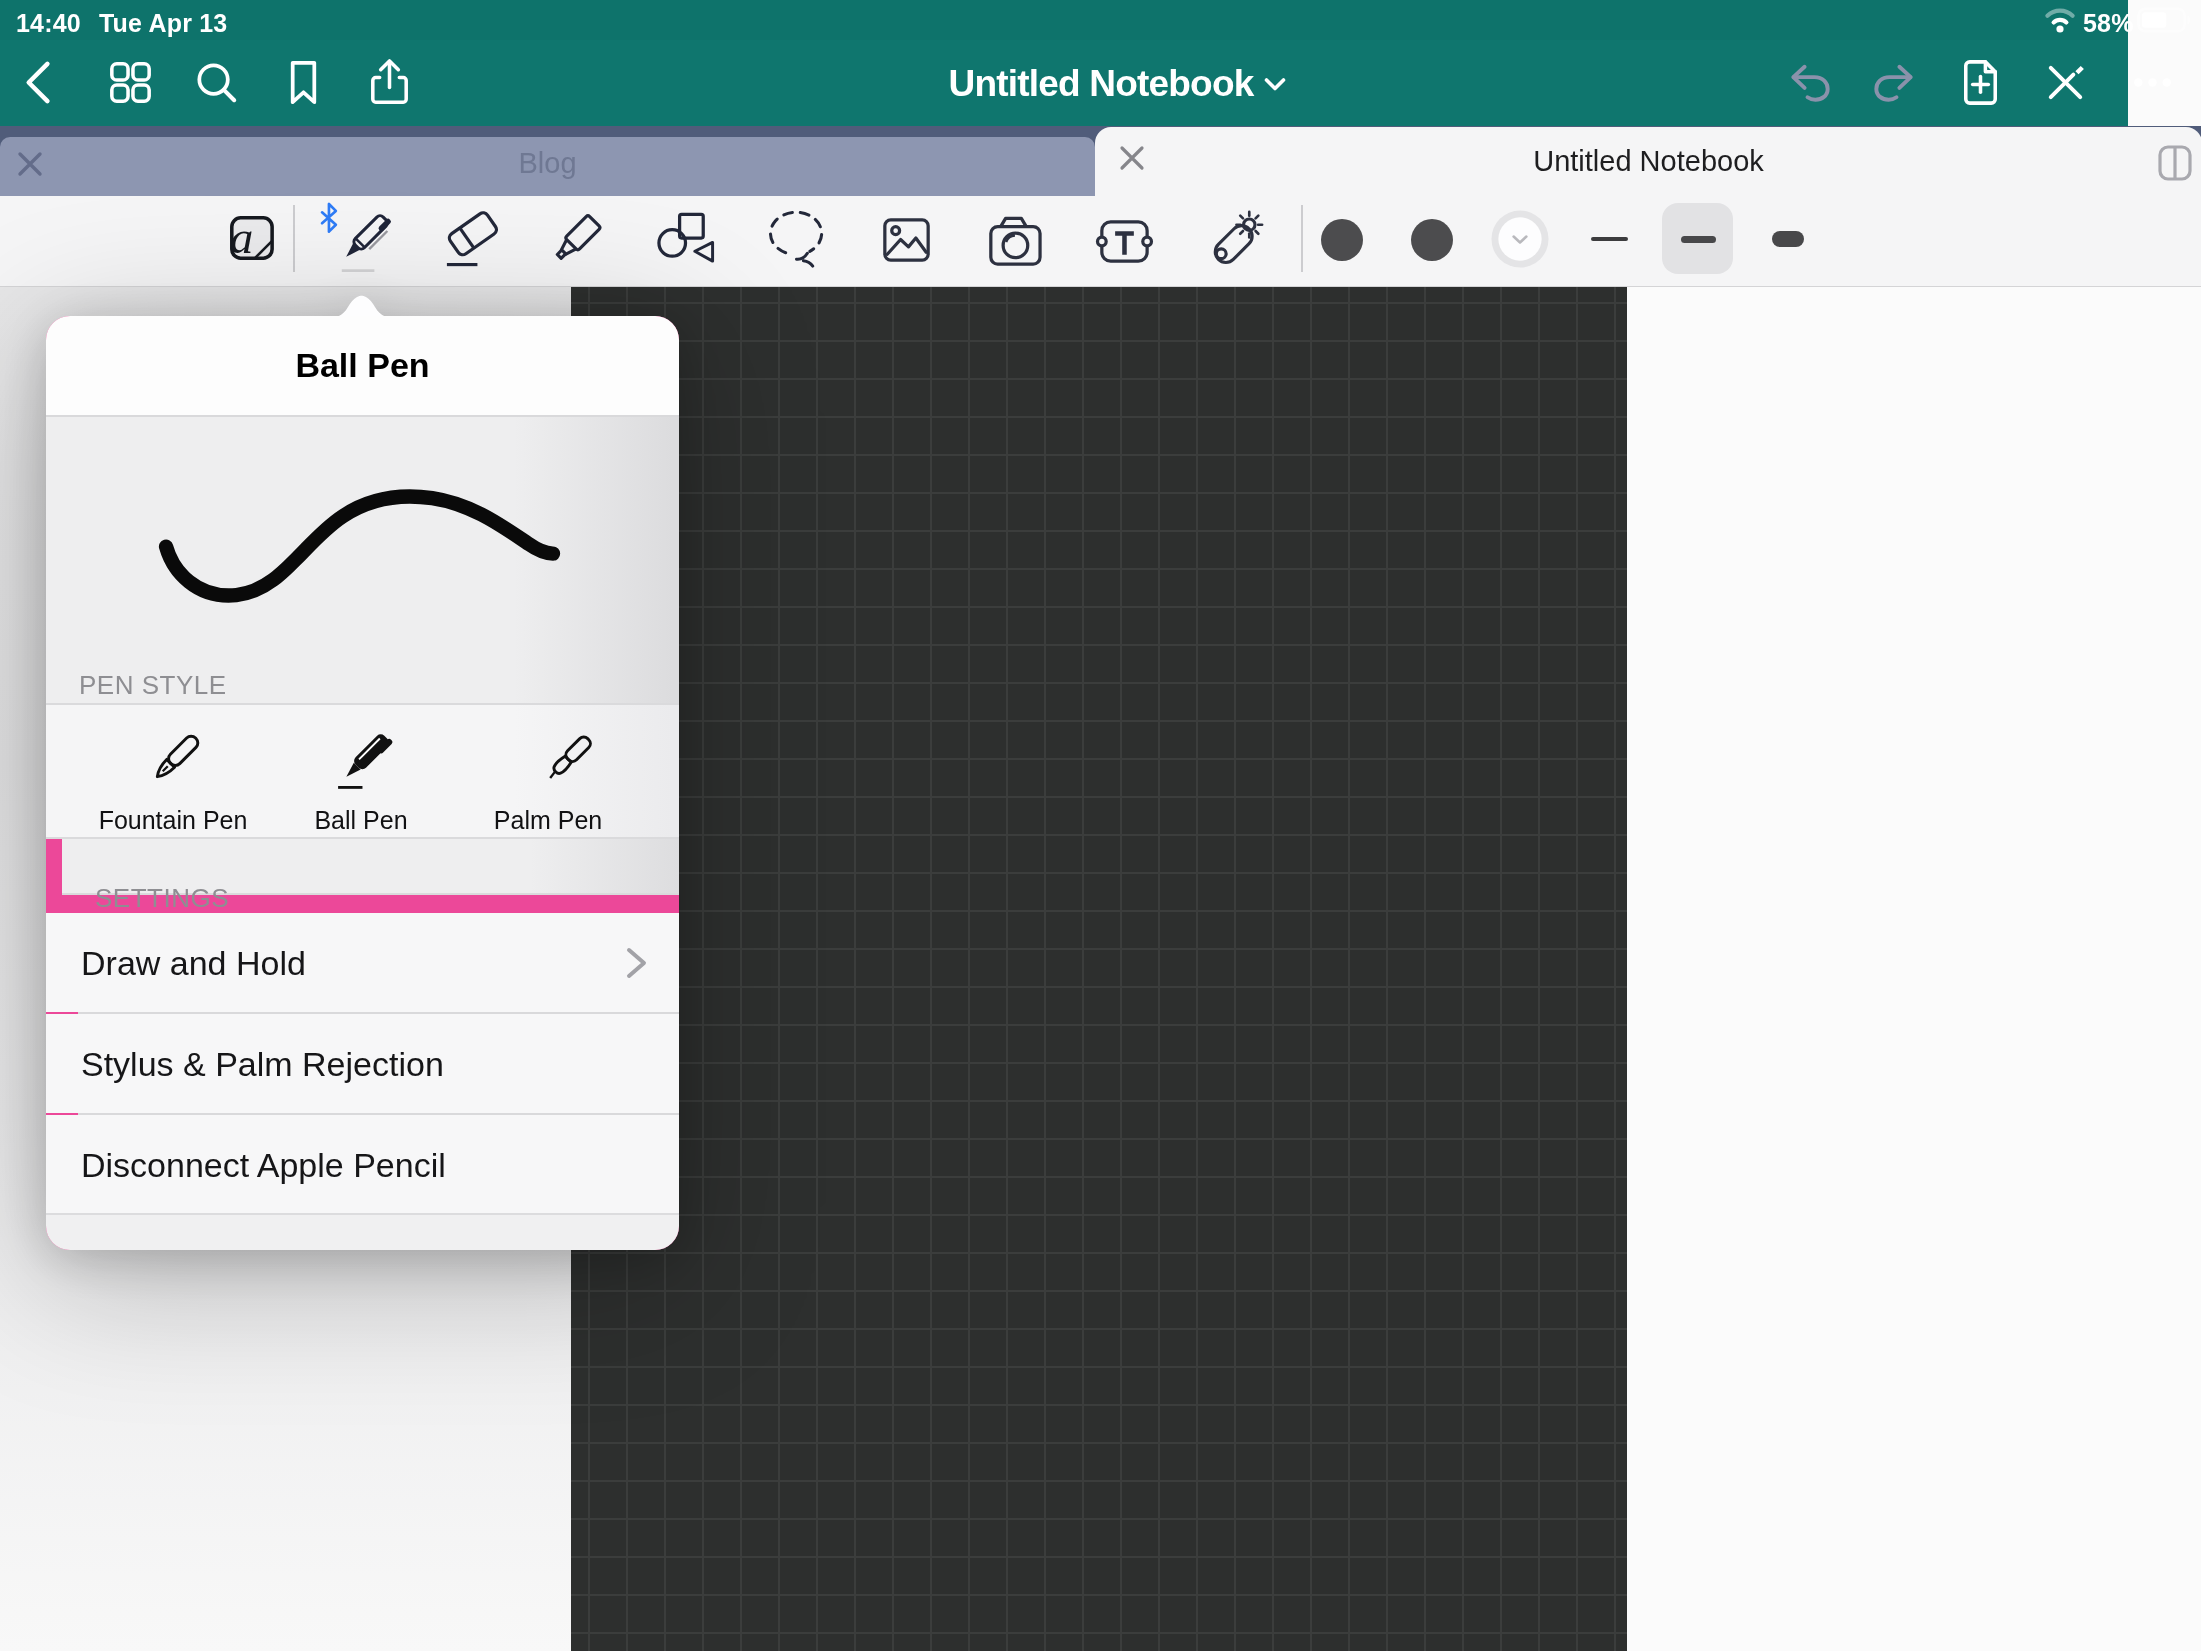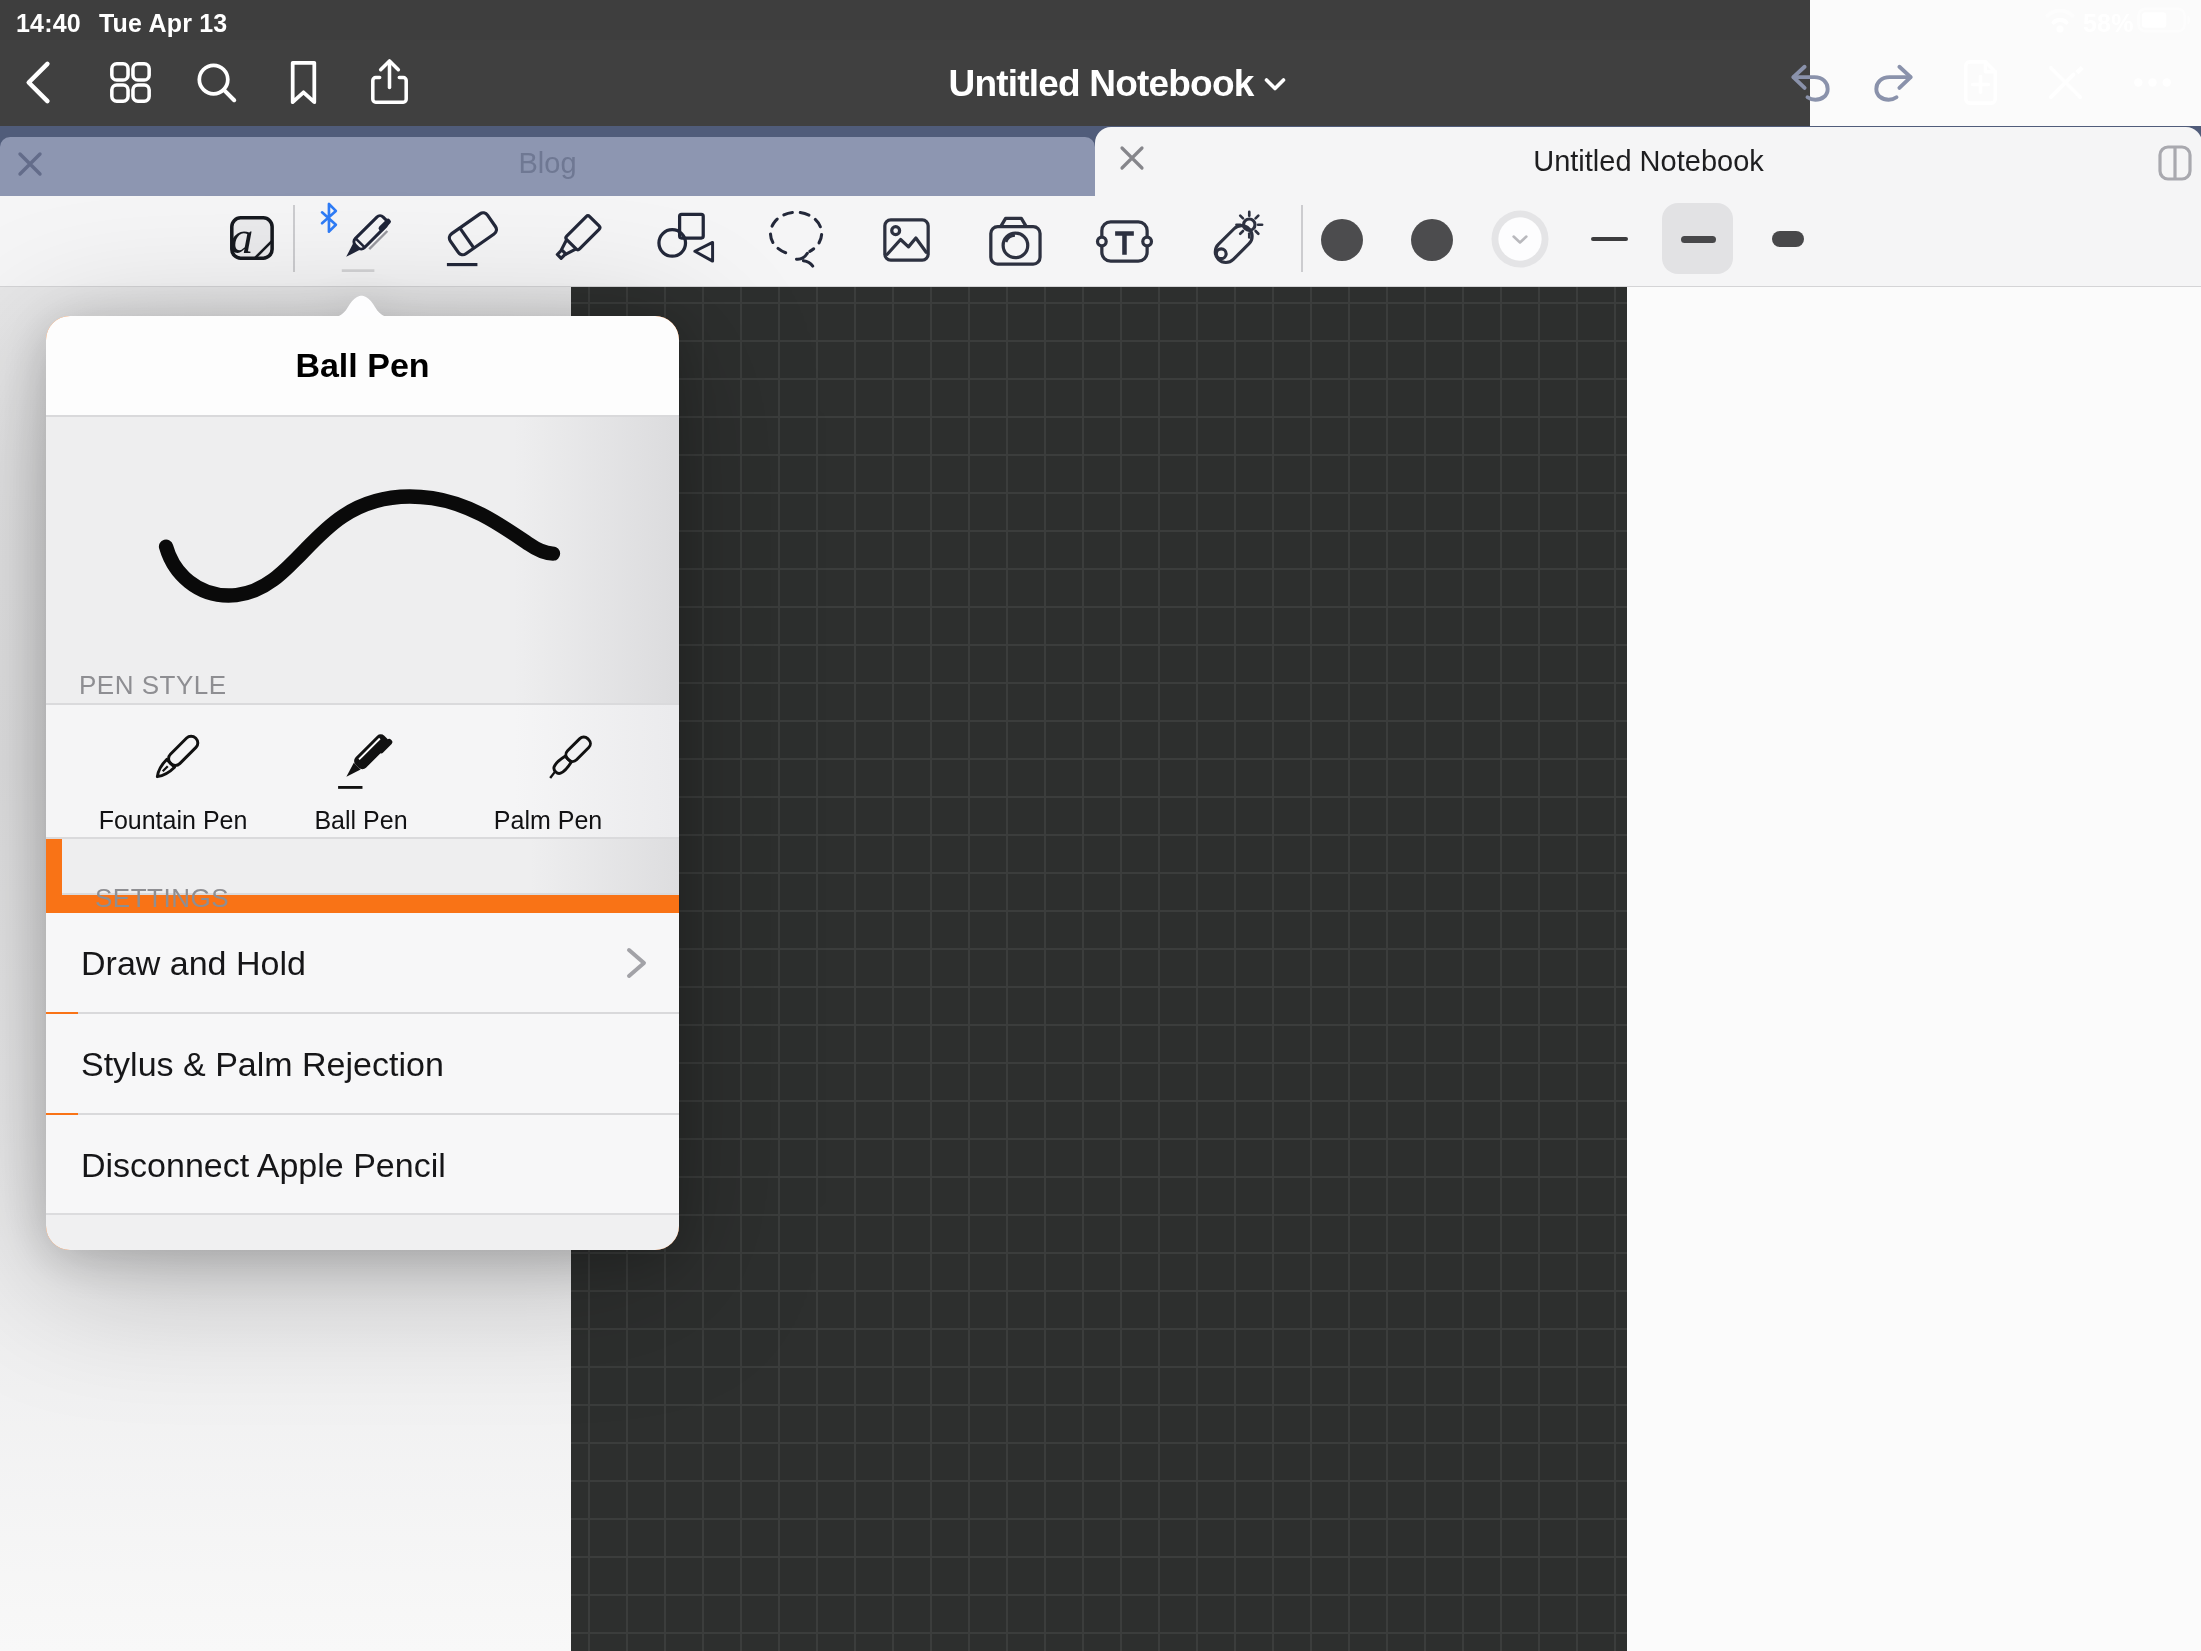--- a/index.html
+++ b/index.html
@@ -1,18 +1,18 @@
 <!DOCTYPE html>
 <html><head>
 <meta charset="utf-8">
 <style>
 * { margin:0; padding:0; box-sizing:border-box; }
 html,body { width:2202px; height:1651px; overflow:hidden; }
 body { font-family:"Liberation Sans", sans-serif; position:relative; background:#fbfbfb; }
-#statusnav { position:absolute; left:0; top:0; width:1810px; height:126px; background:#404040; }
+#statusnav { position:absolute; left:0; top:0; width:2128px; height:126px; background:#0f766e; }
 #statusnav::before { content:""; position:absolute; left:0; top:0; right:0; height:40px; background:rgba(0,0,0,0.02); }
 .sbtext { position:absolute; top:9px; color:#fff; font-size:25px; font-weight:bold; letter-spacing:0.2px; }
 #navtitle { position:absolute; top:63px; left:0; width:2202px; text-align:center; color:#fff; font-size:37px; font-weight:bold; letter-spacing:-0.8px; }
 .navic { position:absolute; top:55px; }
 #tabstrip { position:absolute; left:0; top:126px; width:2202px; height:70px; background:#505c7a; }
 #blogtab { position:absolute; left:0; top:11px; width:1095px; height:59px; background:#8d96b1; border-radius:10px 10px 0 0; }
 #blogtab .bx { position:absolute; left:14px; top:11px; width:32px; height:32px; }
 #blogtab .bt { position:absolute; left:0; top:10px; width:100%; text-align:center; font-size:29px; color:#6f7893; }
 #activetab { position:absolute; left:1095px; top:1px; width:1107px; height:69px; background:#f5f5f6; border-radius:16px 16px 0 0; }
 #activetab .bt { position:absolute; left:0; top:18px; width:100%; text-align:center; font-size:29px; color:#1e1e20; }
@@ -23,21 +23,21 @@
 #leftbg { position:absolute; left:0; top:0; width:571px; height:1364px;
   background:linear-gradient(180deg,#e7e7e8 0%,#e2e2e3 35%,#ededee 70%,#f8f8f8 100%); }
 #page { position:absolute; left:571px; top:0; width:1056px; height:1364px; background-color:#2d2f2e;
   background-image:
    repeating-linear-gradient(to right, #3b3d3c 0 2px, transparent 2px 38px),
    repeating-linear-gradient(to bottom, #3b3d3c 0 2px, transparent 2px 38px);
   background-position:17px 15px; }
 #rightbg { position:absolute; left:1628px; top:0; width:574px; height:1364px; background:#fbfbfb; }
 #povwrap { position:absolute; left:0; top:0; filter:drop-shadow(0 8px 24px rgba(0,0,0,.18)) drop-shadow(0 26px 69px rgba(0,0,0,.24)); }
 #arrow { position:absolute; left:324px; top:0px; width:75px; height:32px; }
-#panel { position:absolute; left:46px; top:29px; width:633px; height:934px; background:#f97316; border-radius:24px; overflow:hidden; }
+#panel { position:absolute; left:46px; top:29px; width:633px; height:934px; background:#ec4899; border-radius:24px; overflow:hidden; }
 .sect-gray { background:linear-gradient(90deg,#eeeeef 0%,#eeeeef 74%,#dcdcde 99%); }
 #ph { position:absolute; left:0; top:0; width:633px; height:101px; background:#fdfdfd; border-bottom:2px solid #d9d9db; }
 #ph div { width:100%; text-align:center; font-size:34px; font-weight:bold; color:#000; margin-top:30px; letter-spacing:0; }
 #preview { position:absolute; left:0; top:101px; width:633px; height:286px; }
 #penstyle-label, #settings-label { position:absolute; left:33px; font-size:26px; color:#8e8e92; letter-spacing:0.5px; }
 #penrow { position:absolute; left:0; top:387px; width:633px; height:136px; background:linear-gradient(90deg,#f5f5f6 0%,#f5f5f6 74%,#ebebed 99%); border-top:2px solid #dadadc; border-bottom:2px solid #dadadc; }
 .pencol { position:absolute; top:0; width:188px; text-align:center; }
 .pencol svg { margin-top:23px; }
 .pencol div { font-size:25px; color:#111113; margin-top:9px; }
 #settingsband { position:absolute; left:16px; top:523px; width:633px; height:56px; border-bottom:2px solid #dadadc; }

